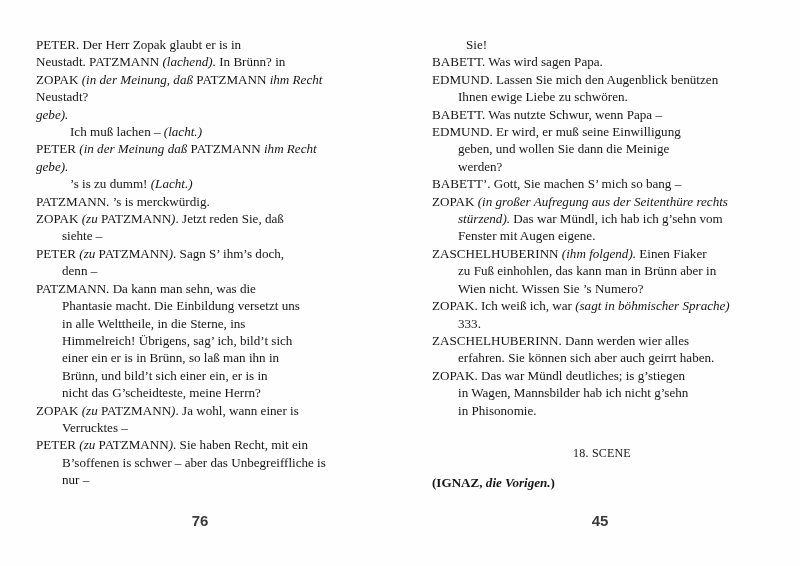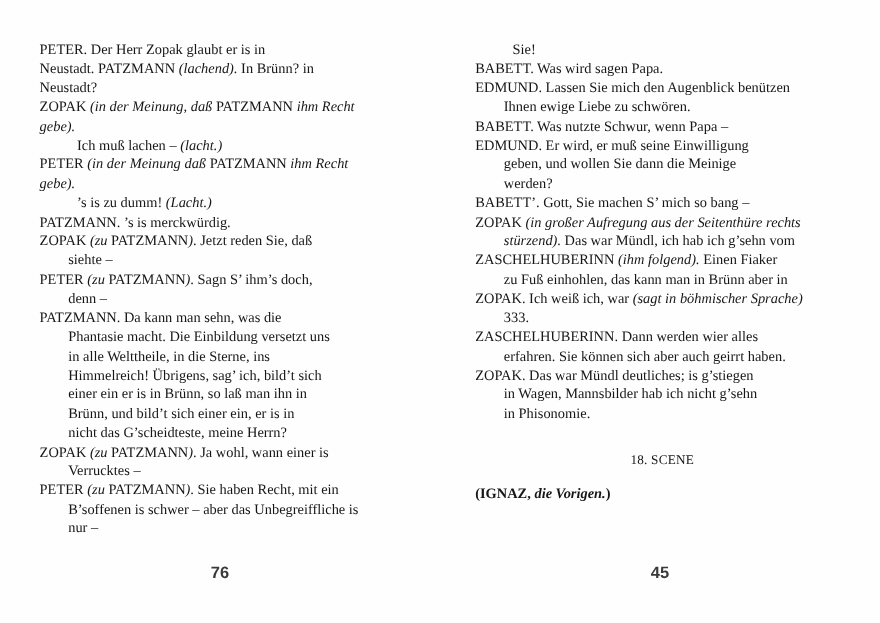--- a/index.html
+++ b/index.html
@@ -87,22 +87,22 @@
 </head>
 <body>
 
 <div class="spread">
 
   <div class="page page-left">
     <div class="textblock">
       <div id="left-lines">
           <div class="ln flush"><span class="roman">PETER. Der Herr Zopak glaubt er is in</span></div>
           <div class="ln flush"><span class="roman">Neustadt. PATZMANN </span><span class="it">(lachend).</span><span class="roman"> In Brünn? in</span></div>
+          <div class="ln flush"><span class="roman">ZOPAK </span><span class="it">(in der Meinung, daß </span><span class="roman">PATZMANN</span><span class="it"> ihm Recht</span></div>
           <div class="ln flush"><span class="roman">Neustadt?</span></div>
-          <div class="ln flush"><span class="roman">ZOPAK </span><span class="it">(in der Meinung, daß </span><span class="roman">PATZMANN</span><span class="it"> ihm Recht</span></div>
           <div class="ln flush"><span class="it">gebe).</span></div>
           <div class="ln deep"><span class="roman">Ich muß lachen – </span><span class="it">(lacht.)</span></div>
           <div class="ln flush"><span class="roman">PETER </span><span class="it">(in der Meinung daß </span><span class="roman">PATZMANN</span><span class="it"> ihm Recht</span></div>
           <div class="ln flush"><span class="it">gebe).</span></div>
           <div class="ln deep"><span class="roman">’s is zu dumm! </span><span class="it">(Lacht.)</span></div>
           <div class="ln flush"><span class="roman">PATZMANN. ’s is merckwürdig.</span></div>
           <div class="ln flush"><span class="roman">ZOPAK </span><span class="it">(zu </span><span class="roman">PATZMANN</span><span class="it">)</span><span class="roman">. Jetzt reden Sie, daß</span></div>
           <div class="ln cont"><span class="roman">siehte –</span></div>
           <div class="ln flush"><span class="roman">PETER </span><span class="it">(zu </span><span class="roman">PATZMANN</span><span class="it">)</span><span class="roman">. Sagn S’ ihm’s doch,</span></div>
           <div class="ln cont"><span class="roman">denn –</span></div>
@@ -132,22 +132,24 @@
           <div class="ln flush"><span class="roman">BABETT. Was wird sagen Papa.</span></div>
           <div class="ln flush"><span class="roman">EDMUND. Lassen Sie mich den Augenblick benützen</span></div>
           <div class="ln cont"><span class="roman">Ihnen ewige Liebe zu schwören.</span></div>
           <div class="ln flush"><span class="roman">BABETT. Was nutzte Schwur, wenn Papa –</span></div>
           <div class="ln flush"><span class="roman">EDMUND. Er wird, er muß seine Einwilligung</span></div>
           <div class="ln cont"><span class="roman">geben, und wollen Sie dann die Meinige</span></div>
           <div class="ln cont"><span class="roman">werden?</span></div>
           <div class="ln flush"><span class="roman">BABETT’. Gott, Sie machen S’ mich so bang –</span></div>
           <div class="ln flush"><span class="roman">ZOPAK </span><span class="it">(in großer Aufregung aus der Seitenthüre rechts</span></div>
           <div class="ln cont"><span class="it">stürzend).</span><span class="roman"> Das war Mündl, ich hab ich g’sehn vom</span></div>
+          <div class="ln cont"><span class="roman">Fenster mit Augen eigene.</span></div>
           <div class="ln flush"><span class="roman">ZASCHELHUBERINN </span><span class="it">(ihm folgend).</span><span class="roman"> Einen Fiaker</span></div>
           <div class="ln cont"><span class="roman">zu Fuß einhohlen, das kann man in Brünn aber in</span></div>
+          <div class="ln cont"><span class="roman">Wien nicht. Wissen Sie ’s Numero?</span></div>
           <div class="ln flush"><span class="roman">ZOPAK. Ich weiß ich, war </span><span class="it">(sagt in böhmischer Sprache)</span></div>
           <div class="ln cont"><span class="roman">333.</span></div>
           <div class="ln flush"><span class="roman">ZASCHELHUBERINN. Dann werden wier alles</span></div>
           <div class="ln cont"><span class="roman">erfahren. Sie können sich aber auch geirrt haben.</span></div>
           <div class="ln flush"><span class="roman">ZOPAK. Das war Mündl deutliches; is g’stiegen</span></div>
           <div class="ln cont"><span class="roman">in Wagen, Mannsbilder hab ich nicht g’sehn</span></div>
           <div class="ln cont"><span class="roman">in Phisonomie.</span></div>
         </div>
       <div class="scene-heading">18. SCENE</div>
       <div class="scene-cast" id="scene-cast"><span class="roman">(IGNAZ, </span><span class="it">die Vorigen.</span><span class="roman">)</span></div>

